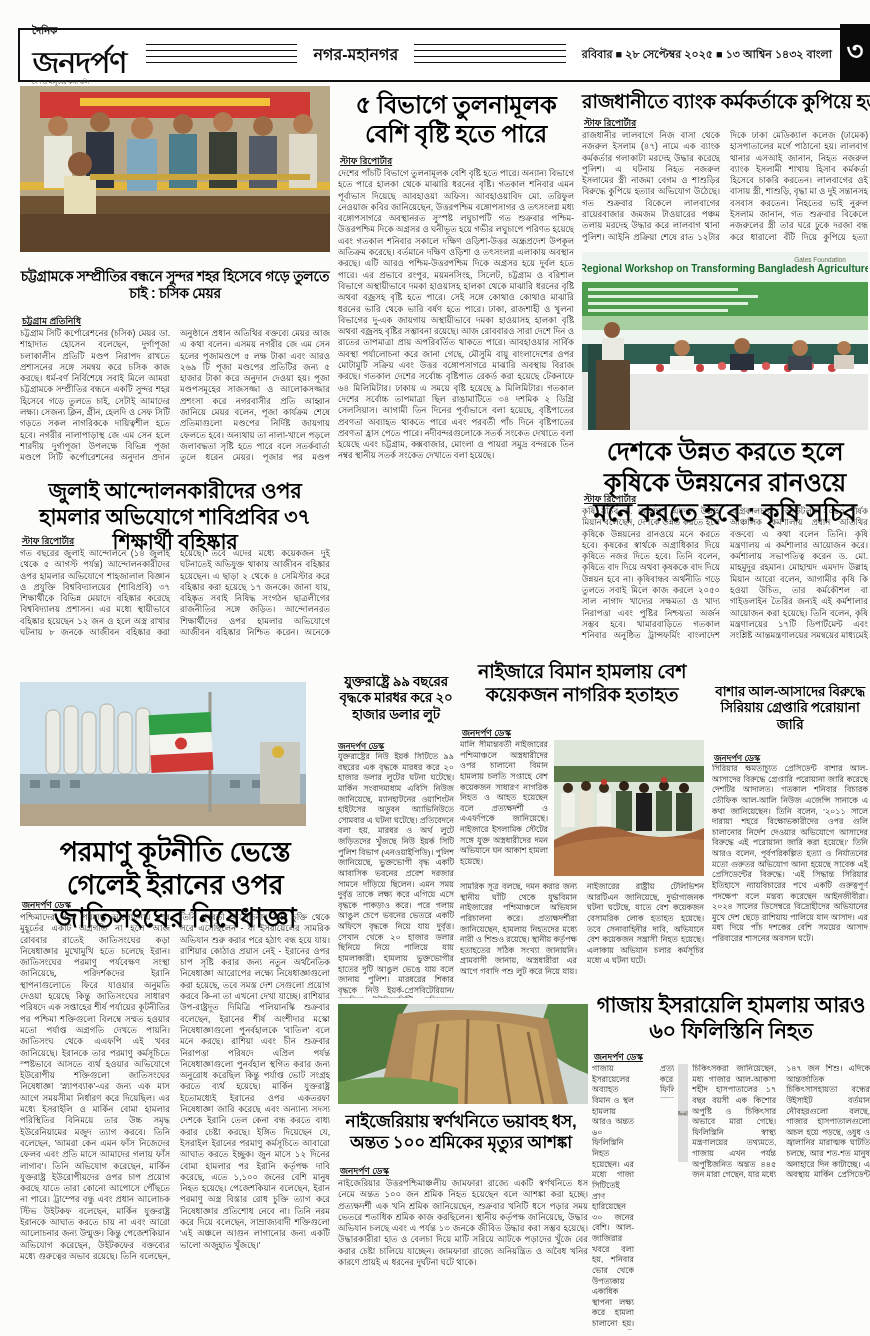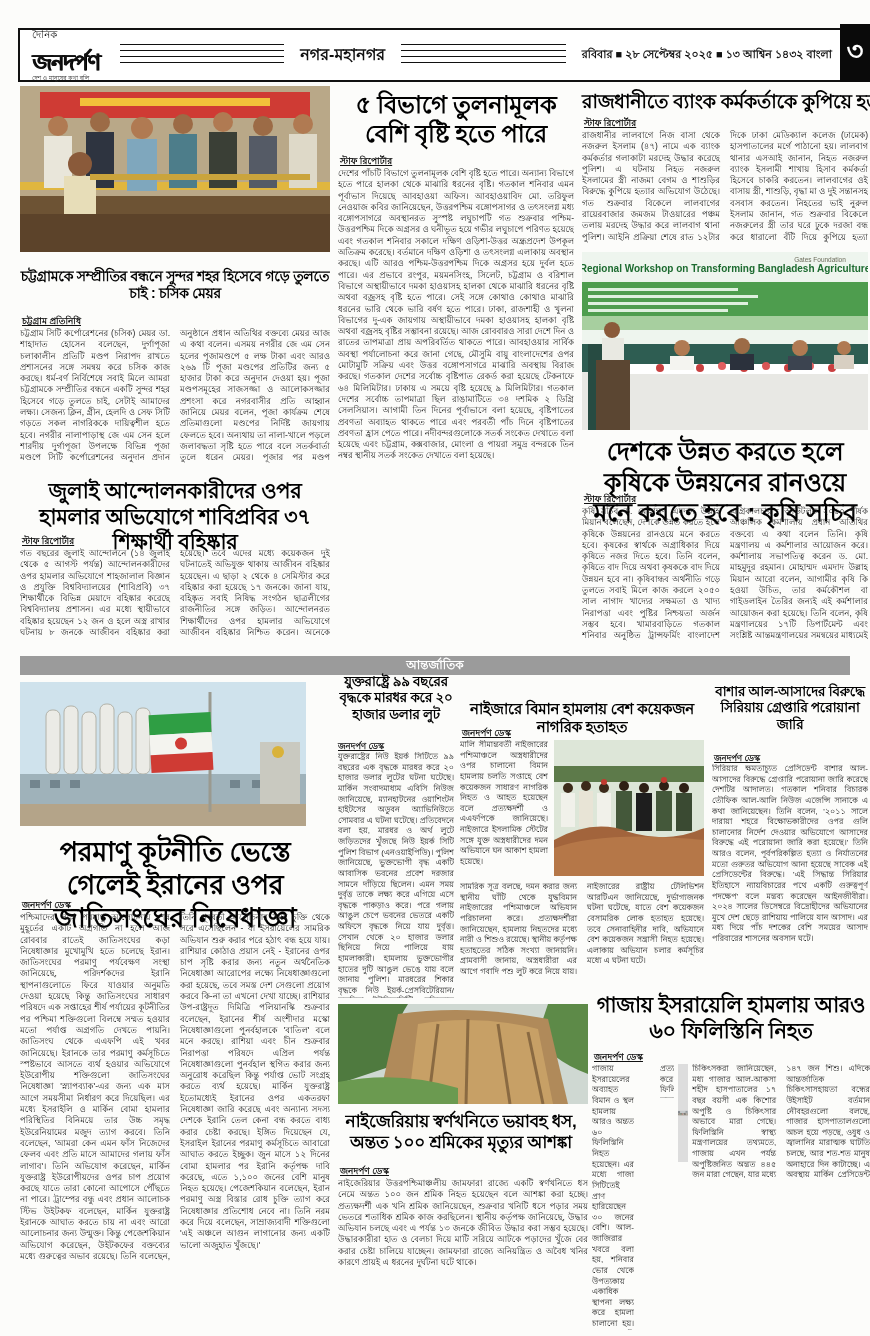--- a/index.html
+++ b/index.html
@@ -2,22 +2,22 @@
 <html lang="bn"><head>
 <meta charset="utf-8">
 <style>
   html,body{margin:0;padding:0;background:#e8e8e8;}
   .page{position:relative;width:870px;height:1336px;background:#fcfcfa;margin:0 auto;
         font-family:"Liberation Sans","DejaVu Sans",sans-serif;color:#111;overflow:hidden;}
   
   .mast{position:absolute;left:18px;top:28px;width:826px;height:50px;border:2px solid #111;
         display:flex;align-items:center;background:#fff;}
   .logo-wrap{padding:2px 10px 2px 12px;line-height:1;}
-  .logo-daily{font-size:10px;font-weight:normal;}
-  .logo-main{font-size:22px;font-weight:bold;letter-spacing:-1px;text-shadow:1px 0 #000;margin-top:12px;}
+  .logo-daily{font-size:10px;font-weight:bold;}
+  .logo-main{font-size:30px;font-weight:normal;letter-spacing:-1px;text-shadow:1px 0 #000;margin-top:12px;}
   .logo-tag{font-size:6px;color:#333;margin-top:1px;}
   .rules{flex:1;height:22px;margin:0 10px;
          background:repeating-linear-gradient(to bottom,#111 0 1.5px,transparent 1.5px 6px);}
   .mast-section{font-size:16px;font-weight:bold;white-space:nowrap;padding:0 6px;}
   .mast-date{font-size:11px;font-weight:bold;white-space:nowrap;padding:0 14px 0 6px;}
   .pageno{position:absolute;left:840px;top:24px;width:30px;height:58px;background:#0a0a0a;
           color:#fff;display:flex;align-items:center;justify-content:center;
           font-size:26px;font-weight:bold;}
   
   .abs{position:absolute;}
@@ -137,23 +137,20 @@
       <rect x="6" y="92" width="34" height="86" fill="#274b42"></rect>
       <circle cx="30" cy="78" r="8" fill="#8a5a3a"></circle>
       <rect x="20" y="86" width="22" height="40" fill="#e9e9e2"></rect>
       <rect x="14" y="108" width="34" height="70" fill="#5b4632"></rect>
     </svg>
     <div class="hl abs" style="left:582px;top:436px;width:286px;font-size:25px;">দেশকে উন্নত করতে হলে কৃষিকে উন্নয়নের রানওয়ে মনে করতে হবে : কৃষি সচিব</div>
     <div class="byline abs" style="left:584px;top:492px;">স্টাফ রিপোর্টার</div>
     <div class="body-txt cols2 abs" style="left:582px;top:506px;width:286px;height:142px;">কৃষি সচিব ড. মোহাম্মদ এমদাদ উল্লাহ মিয়ান বলেছেন, দেশকে উন্নত করতে হলে কৃষিকে উন্নয়নের রানওয়ে মনে করতে হবে। কৃষকের স্বার্থকে অগ্রাধিকার দিয়ে কৃষিতে নজর দিতে হবে। তিনি বলেন, কৃষিতে বাদ দিয়ে অথবা কৃষককে বাদ দিয়ে উন্নয়ন হবে না। কৃষিবান্ধব অর্থনীতি গড়ে তুলতে সবাই মিলে কাজ করলে ২০৫০ সাল নাগাদ খাদ্যের সক্ষমতা ও খাদ্য নিরাপত্তা এবং পুষ্টির নিশ্চয়তা অর্জন সম্ভব হবে। খামারবাড়িতে গতকাল শনিবার অনুষ্ঠিত ট্রান্সফর্মিং বাংলাদেশ এগ্রিকালচার : আউটলুক ২০৫০ শীর্ষক আঞ্চলিক কর্মশালায় প্রধান অতিথির বক্তব্যে এ কথা বলেন তিনি। কৃষি মন্ত্রণালয় এ কর্মশালার আয়োজন করে। কর্মশালায় সভাপতিত্ব করেন ড. মো. মাহমুদুর রহমান। মোহাম্মদ এমদাদ উল্লাহ মিয়ান আরো বলেন, আগামীর কৃষি কি হওয়া উচিত, তার কর্মকৌশল বা গাইডলাইন তৈরির জন্যই এই কর্মশালার আয়োজন করা হয়েছে। তিনি বলেন, কৃষি মন্ত্রণালয়ের ১৭টি ডিপার্টমেন্ট এবং সংশ্লিষ্ট আন্তমন্ত্রণালয়ের সমন্বয়ের মাধ্যমেই আগামী ২০৫০ সালের কর্মপরিকল্পনা তৈরি করা হচ্ছে। সেই গতি ঠিক রেখে আমাদের এগিয়ে যেতে হবে। বিশেষ করে ফুড সিকিউরিটি নিশ্চিত করতে হবে। এমনকি তৃণমূল পর্যায় থেকে নিজস্ব পরিকল্পনা তৈরি করা হচ্ছে। তিনি বলেন, সকল বিভাগকে একই ছাতার মধ্যে আনা হচ্ছে। বিশেষ করে কোন প্রকল্প কতটুকু গ্রহণ করতে হবে, সেটি বিবেচনায় নিয়ে জেলা-উপজেলা ভিত্তিক সমস্যা ও সম্ভাবনা চিহ্নিত করে পদক্ষেপ গ্রহণ করা হবে। কৃষি সচিব বলেন, বর্তমানে দেশে সারের কোন সংকট নেই। ডিসেম্বর পর্যন্ত পর্যাপ্ত সারের মজুদ রয়েছে। কৃষিকে দেশের প্রাণ উল্লেখ করে কৃষি সচিব আরো বলেন, কৃষিকে ছোট করে দেখার কোন সুযোগ নেই। তবে কৃষিপণ্য রপ্তানি করা অনেকটাই চ্যালেঞ্জ বলে উল্লেখ করেন তিনি। কর্মশালায় কৃষি মন্ত্রণালয় এবং কৃষি বিভাগ, পানি উন্নয়ন বোর্ড, বিএডিসি, সার ডিলার, বীজ ডিলার, কৃষি যন্ত্রপাতি ব্যবসায়ী, সাংবাদিক ও শিক্ষক, সরকারি-বেসরকারি বিভিন্ন সংস্থার প্রতিনিধিসহ খুলনা বিভাগের বিভিন্ন জেলা-উপজেলার কৃষকরা অংশগ্রহণ করেন।</div>
   </div>
 
-  <div class="secbar">
-    <span>আন্তর্জাতিক</span>
-  </div>
 
   <div>
     <svg class="photo abs" style="left:20px;top:682px;" width="286" height="144" viewBox="0 0 286 144">
       <rect width="286" height="144" fill="#cfe2ec"></rect>
       <g stroke="#b2b2a8" fill="#ebebe6">
         <rect x="26" y="28" width="14" height="64" rx="6"></rect>
           <rect x="44" y="24" width="14" height="68" rx="6"></rect>
         <rect x="62" y="30" width="14" height="62" rx="6"></rect>
           <rect x="80" y="22" width="14" height="70" rx="6"></rect>
         <rect x="98" y="30" width="14" height="62" rx="6"></rect>
@@ -183,21 +180,21 @@
     <div class="body-txt cols2 abs" style="left:20px;top:912px;width:310px;height:402px;">পশ্চিমাদের সঙ্গে পরমাণু আলোচনায় শেষ মুহূর্তের একটি অগ্রগতি না হলে আজ রোববার রাতেই জাতিসংঘের কড়া নিষেধাজ্ঞার মুখোমুখি হতে চলেছে ইরান। জাতিসংঘের পরমাণু পর্যবেক্ষণ সংস্থা জানিয়েছে, পরিদর্শকদের ইরানি স্থাপনাগুলোতে ফিরে যাওয়ার অনুমতি দেওয়া হয়েছে কিন্তু জাতিসংঘের সাধারণ পরিষদে এক সপ্তাহের শীর্ষ পর্যায়ের কূটনীতির পর পশ্চিমা শক্তিগুলো বিলম্বে সম্মত হওয়ার মতো পর্যাপ্ত অগ্রগতি দেখতে পায়নি। জাতিসংঘ থেকে এএফপি এই খবর জানিয়েছে। ইরানকে তার পরমাণু কর্মসূচিতে স্পষ্টভাবে আসতে ব্যর্থ হওয়ার অভিযোগে ইউরোপীয় শক্তিগুলো জাতিসংঘের নিষেধাজ্ঞা 'স্ন্যাপব্যাক'-এর জন্য এক মাস আগে সময়সীমা নির্ধারণ করে দিয়েছিল। এর মধ্যে ইসরাইলি ও মার্কিন বোমা হামলার পরিস্থিতির বিনিময়ে তার উচ্চ সমৃদ্ধ ইউরেনিয়ামের মজুদ ত্যাগ করবে। তিনি বলেছেন, 'আমরা কেন এমন ফাঁস নিজেদের ফেলব এবং প্রতি মাসে আমাদের গলায় ফাঁস লাগাব'। তিনি অভিযোগ করেছেন, মার্কিন যুক্তরাষ্ট্র ইউরোপীয়দের ওপর চাপ প্রয়োগ করছে যাতে তারা কোনো আপোসে পৌঁছতে না পারে। ট্রাম্পের বন্ধু এবং প্রধান আলোচক স্টিভ উইটকফ বলেছেন, মার্কিন যুক্তরাষ্ট্র ইরানকে আঘাত করতে চায় না এবং আরো আলোচনার জন্য উন্মুক্ত। কিন্তু পেজেশকিয়ান অভিযোগ করেছেন, উইটকফের বক্তব্যের মধ্যে গুরুত্বের অভাব রয়েছে। তিনি বলেছেন, তিনি পূর্ববর্তী আলোচনার সময় চুক্তি থেকে সরে এসেছিলেন - যা ইসরায়েলের সামরিক অভিযান শুরু করার পরে হঠাৎ বন্ধ হয়ে যায়। রাশিয়ার কোঠাও প্রয়াস নেই - ইরানের ওপর চাপ সৃষ্টি করার জন্য নতুন অর্থনৈতিক নিষেধাজ্ঞা আরোপের লক্ষ্যে নিষেধাজ্ঞাগুলো করা হয়েছে, তবে সমস্ত দেশ সেগুলো প্রয়োগ করবে কি-না তা এখনো দেখা যাচ্ছে। রাশিয়ার উপ-রাষ্ট্রদূত দিমিত্রি পলিয়ানস্কি শুক্রবার বলেছেন, ইরানের শীর্ষ অংশীদার মস্কো নিষেধাজ্ঞাগুলো পুনর্বহালকে 'বাতিল' বলে মনে করছে। রাশিয়া এবং চীন শুক্রবার নিরাপত্তা পরিষদে এপ্রিল পর্যন্ত নিষেধাজ্ঞাগুলো পুনর্বহাল স্থগিত করার জন্য অনুরোধ করেছিল কিন্তু পর্যাপ্ত ভোট সংগ্রহ করতে ব্যর্থ হয়েছে। মার্কিন যুক্তরাষ্ট্র ইতোমধ্যেই ইরানের ওপর একতরফা নিষেধাজ্ঞা জারি করেছে এবং অন্যান্য সদস্য দেশকে ইরানি তেল কেনা বন্ধ করতে বাধ্য করার চেষ্টা করছে। ইঙ্গিত দিয়েছেন যে, ইসরাইল ইরানের পরমাণু কর্মসূচিতে আবারো আঘাত করতে ইচ্ছুক। জুন মাসে ১২ দিনের বোমা হামলার পর ইরানি কর্তৃপক্ষ দাবি করেছে, এতে ১,১০০ জনের বেশি মানুষ নিহত হয়েছে। পেজেশকিয়ান বলেছেন, ইরান পরমাণু অস্ত্র বিস্তার রোধ চুক্তি ত্যাগ করে নিষেধাজ্ঞার প্রতিশোধ নেবে না। তিনি নরম করে দিয়ে বলেছেন, সাম্রাজ্যবাদী শক্তিগুলো 'এই অঞ্চলে আগুন লাগানোর জন্য একটি ভালো অজুহাত খুঁজছে।'</div>
   </div>
 
   <div>
     <div class="hl abs" style="left:338px;top:674px;width:116px;font-size:13.5px;">যুক্তরাষ্ট্রে ৯৯ বছরের বৃদ্ধকে মারধর করে ২০ হাজার ডলার লুট</div>
     <div class="byline abs" style="left:338px;top:740px;font-size:8.5px;">জনদর্পণ ডেস্ক</div>
     <div class="body-txt abs" style="left:338px;top:752px;width:116px;height:246px;font-size:8px;">যুক্তরাষ্ট্রের নিউ ইয়র্ক সিটিতে ৯৯ বছরের এক বৃদ্ধকে মারধর করে ২০ হাজার ডলার লুটের ঘটনা ঘটেছে। মার্কিন সংবাদমাধ্যম এবিসি নিউজ জানিয়েছে, ম্যানহাটনের ওয়াশিংটন হাইটসের অডুবন অ্যাভিনিউতে সোমবার এ ঘটনা ঘটেছে। প্রতিবেদনে বলা হয়, মারধর ও অর্থ লুটে জড়িতদের খুঁজছে নিউ ইয়র্ক সিটি পুলিশ বিভাগ (এনওয়াইপিডি)। পুলিশ জানিয়েছে, ভুক্তভোগী বৃদ্ধ একটি আবাসিক ভবনের প্রবেশ দরজার সামনে দাঁড়িয়ে ছিলেন। এমন সময় দুর্বৃত্ত তাকে লক্ষ্য করে এগিয়ে এসে বৃদ্ধকে পাকড়াও করে। পরে গলায় আঙুল চেপে ভবনের ভেতরে একটি অফিসে বৃদ্ধকে নিয়ে যায় দুর্বৃত্ত। সেখান থেকে ২০ হাজার ডলার ছিনিয়ে নিয়ে পালিয়ে যায় হামলাকারী। হামলায় ভুক্তভোগীর হাতের দুটি আঙুল ভেঙে যায় বলে জানায় পুলিশ। মারধরের শিকার বৃদ্ধকে নিউ ইয়র্ক-প্রেসবিটেরিয়ান/কলম্বিয়া ইউনিভার্সিটি মেডিক্যাল সেন্টারে নেওয়া হয়।</div>
   </div>
 
   <div>
-    <div class="hl abs" style="left:460px;top:700px;width:244px;font-size:15px;">নাইজারে বিমান হামলায় বেশ কয়েকজন নাগরিক হতাহত</div>
+    <div class="hl abs" style="left:460px;top:660px;width:244px;font-size:19px;">নাইজারে বিমান হামলায় বেশ কয়েকজন নাগরিক হতাহত</div>
     <div class="byline abs" style="left:462px;top:726px;">জনদর্পণ ডেস্ক</div>
     <div class="abs row" style="left:460px;top:740px;width:244px;height:136px;align-items:center;">
       <div class="body-txt" style="width:88px;height:136px;font-size:8px;">মালি সীমান্তবর্তী নাইজারের পশ্চিমাঞ্চলে অস্ত্রধারীদের ওপর চালানো বিমান হামলায় চলতি সপ্তাহে বেশ কয়েকজন সাধারণ নাগরিক নিহত ও আহত হয়েছেন বলে প্রত্যক্ষদর্শী ও এএফপিকে জানিয়েছে। নাইজারে ইসলামিক স্টেটের সঙ্গে যুক্ত অস্ত্রধারীদের দমন অভিযানে ঘন আকাশ হামলা হয়েছে।</div>
       <svg class="photo" width="150" height="136" viewBox="0 0 150 136">
         <rect width="150" height="136" fill="#dde6d8"></rect>
         <rect y="26" width="150" height="16" fill="#5d7a4a"></rect>
         <g>
           <circle cx="14" cy="48" r="5" fill="#3c2a1a"></circle>
             <rect x="7" y="53" width="14" height="34" fill="#f1f1ea"></rect>
           <circle cx="32" cy="46" r="5" fill="#3c2a1a"></circle>

